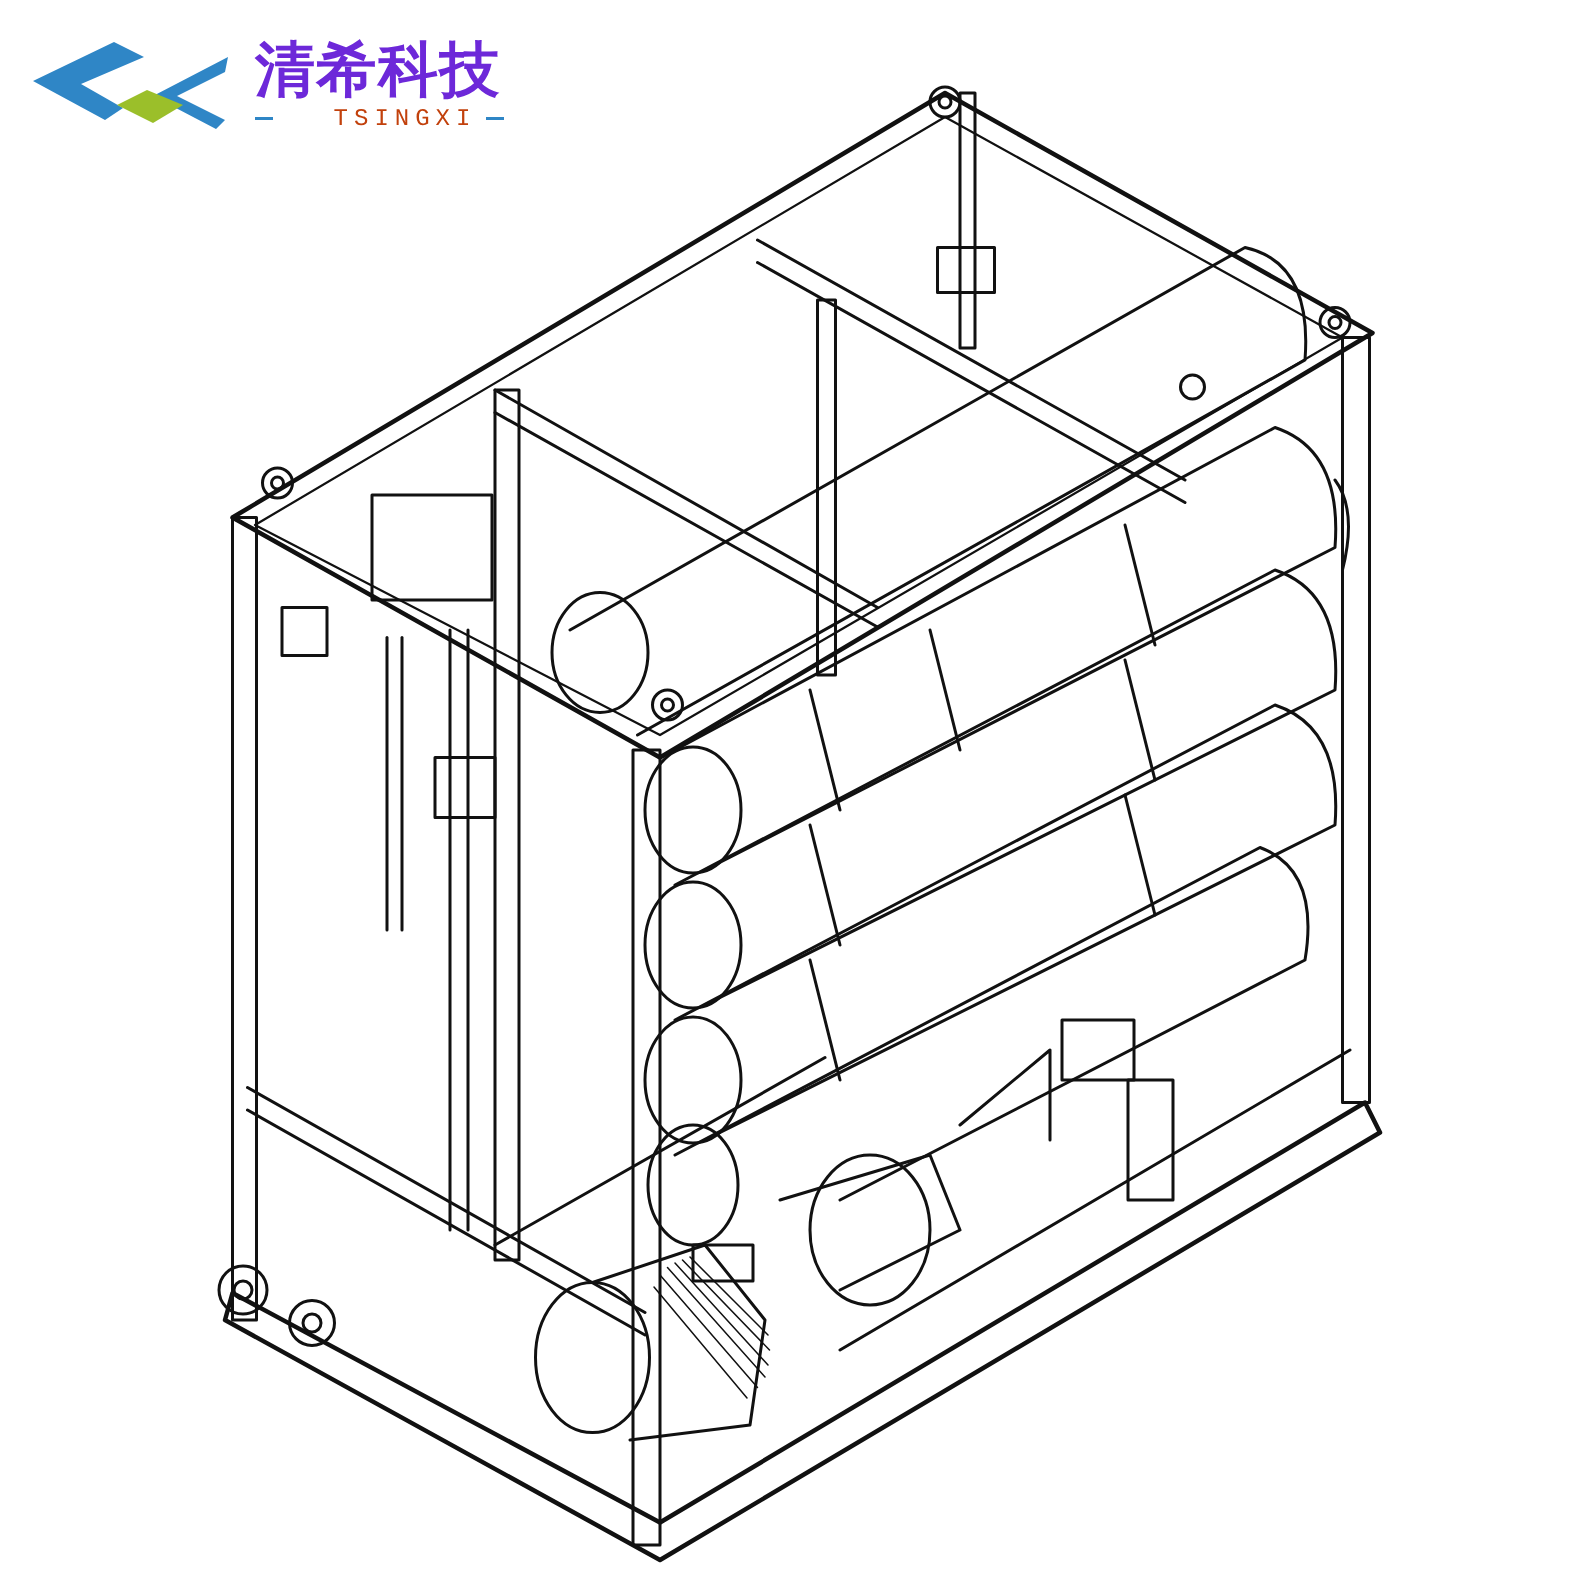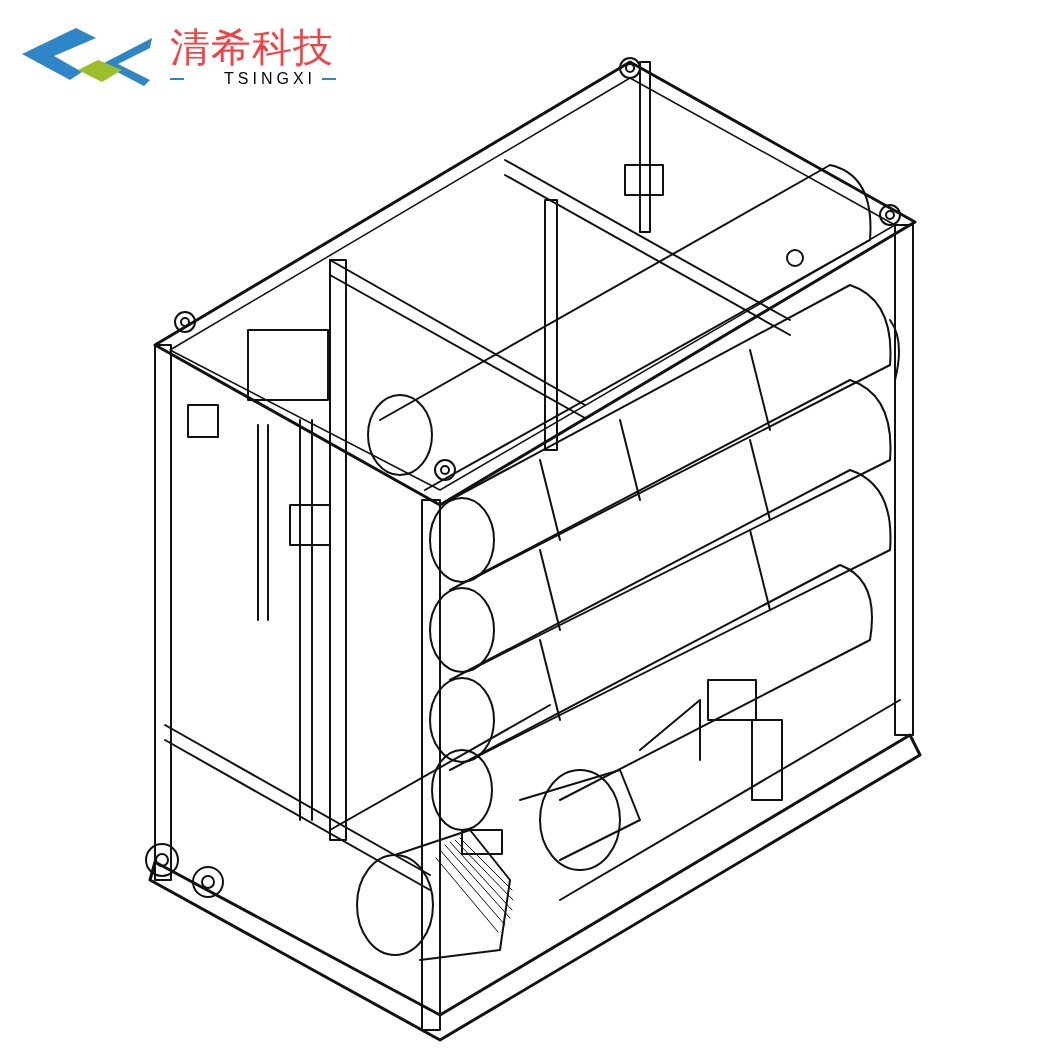--- a/index.html
+++ b/index.html
@@ -1,22 +1,22 @@
 <!DOCTYPE html>
 <html><head>
 <meta charset="utf-8">
 <style>
   html,body{margin:0;padding:0;background:#fff;}
   body{width:1060px;height:1060px;position:relative;overflow:hidden;font-family:"Liberation Sans",sans-serif;}
   .logo{position:absolute;left:18px;top:24px;width:320px;height:70px;}
   .logo-mark{position:absolute;left:0;top:0;width:138px;height:70px;}
-  .brand-cn{position:absolute;left:152px;top:0;font-size:40px;font-weight:normal;color:#ef4444;letter-spacing:1px;line-height:46px;font-family:"DejaVu Sans",sans-serif;}
+  .brand-cn{position:absolute;left:152px;top:0;font-size:40px;font-weight:bold;color:#6d28d9;letter-spacing:1px;line-height:46px;font-family:"DejaVu Sans",sans-serif;}
   .brand-en-row{position:absolute;left:152px;top:45px;width:166px;height:20px;display:flex;align-items:center;}
   .brand-line{flex:1;height:2px;background:#2F86C6;}
-  .brand-en{font-size:16px;color:#000000;letter-spacing:4px;padding:0 6px 0 8px;font-family:Liberation Sans, sans-serif;margin-left:32px;}
+  .brand-en{font-size:16px;color:#c2410c;letter-spacing:4px;padding:0 6px 0 8px;font-family:Liberation Mono, monospace;margin-left:32px;}
   .drawing{position:absolute;left:0;top:0;width:1060px;height:1060px;}
 </style>
 </head>
 <body>
 
 <div class="logo">
   <svg class="logo-mark" viewBox="0 0 138 70">
     <polygon points="4,30 58,4 78,14 36,32 64,48 52,56" fill="#2F86C6"></polygon>
     <polygon points="84,40 134,14 132,24 100,40 132,56 126,62" fill="#2F86C6"></polygon>
     <polygon points="60,46 80,36 104,46 84,58" fill="#9BBF2A"></polygon>

